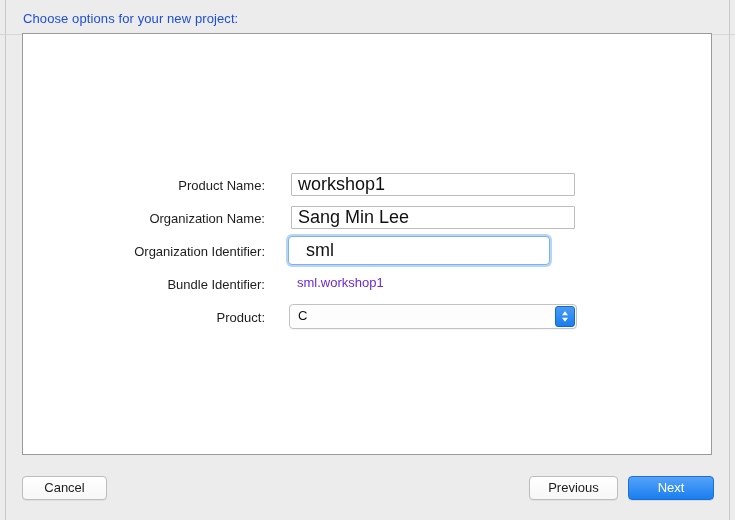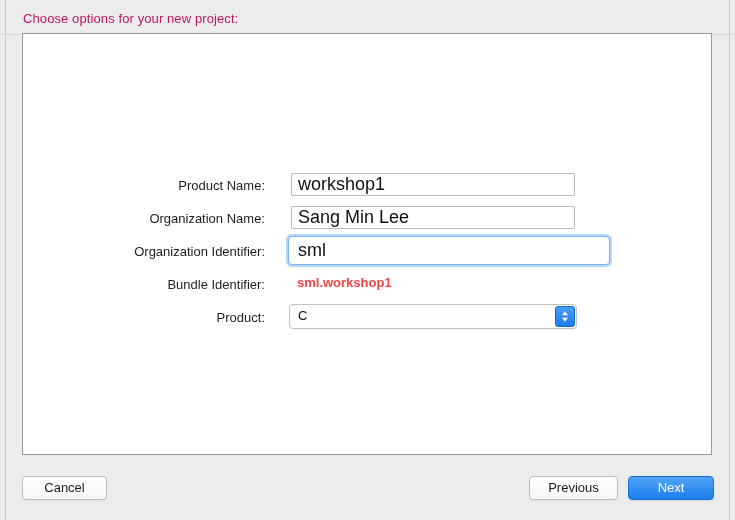--- a/index.html
+++ b/index.html
@@ -42,21 +42,21 @@
     left: 0; top: 34px;
     width: 735px; height: 1px;
     background: #d6d6d6;
   }
 
   .header-title {
     position: absolute;
     left: 23px;
     top: 11px;
     font-size: 13px;
-    color: #be185d;
+    color: #1d4ed8;
     letter-spacing: 0.1px;
     white-space: nowrap;
   }
 
   .content-panel {
     position: absolute;
     left: 22px;
     top: 33px;
     width: 690px;
     height: 422px;
@@ -101,37 +101,36 @@
     font-size: 18px;
     color: #111111;
     padding: 0 0 0 6px;
     line-height: 21px;
     outline: none;
   }
 
   .text-field.focused {
     left: 265px;
     top: -3px;
-    width: 322px;
+    width: 262px;
     height: 29px;
     border: 1px solid #7fb3e8;
     border-radius: 4px;
     box-shadow: 0 0 0 2px rgba(120, 180, 240, 0.55);
     line-height: 27px;
-    padding-left: 9px;
+    padding-left: 17px;
   }
 
   .static-value {
     position: absolute;
     left: 274px;
     top: 3px;
     font-size: 13px;
-    color: #ef4444;
-    white-space: nowrap;
-    font-weight: bold;
+    color: #6d28d9;
+    white-space: nowrap;
   }
 
   
   .select-wrap {
     position: absolute;
     left: 266px;
     top: -1px;
     width: 288px;
     height: 25px;
   }

